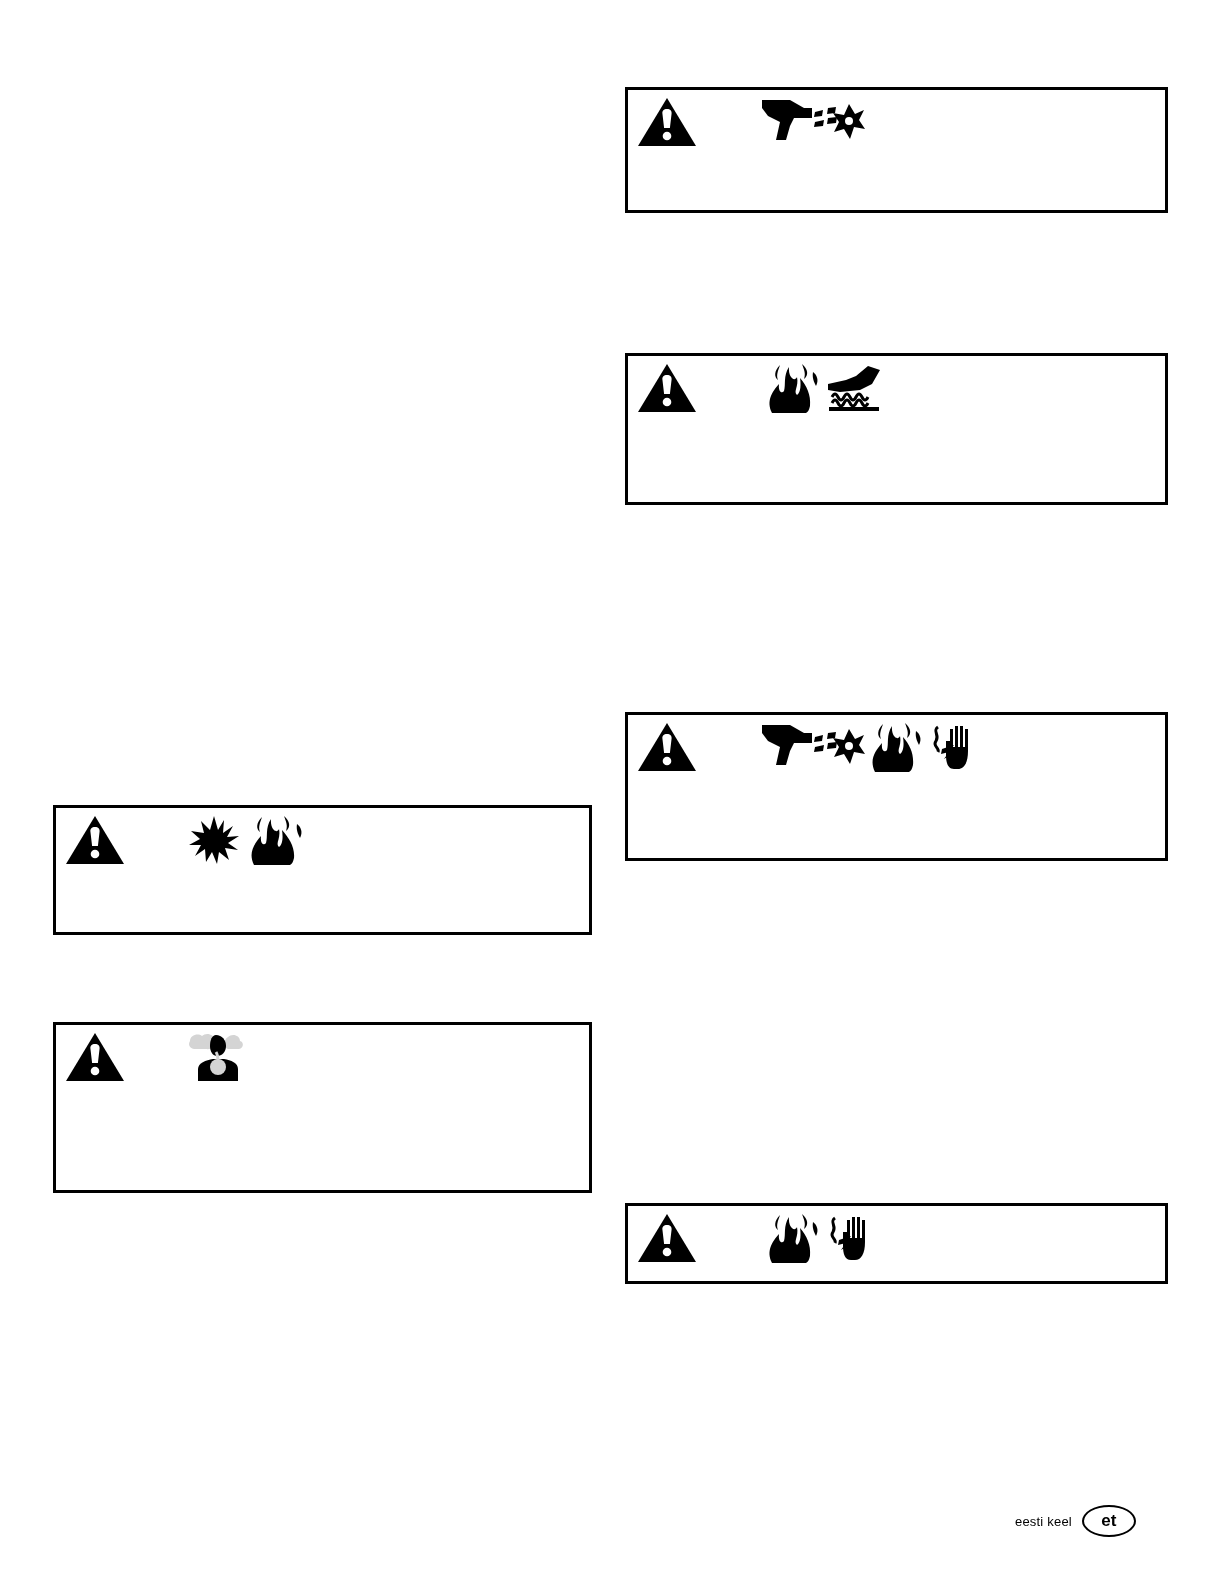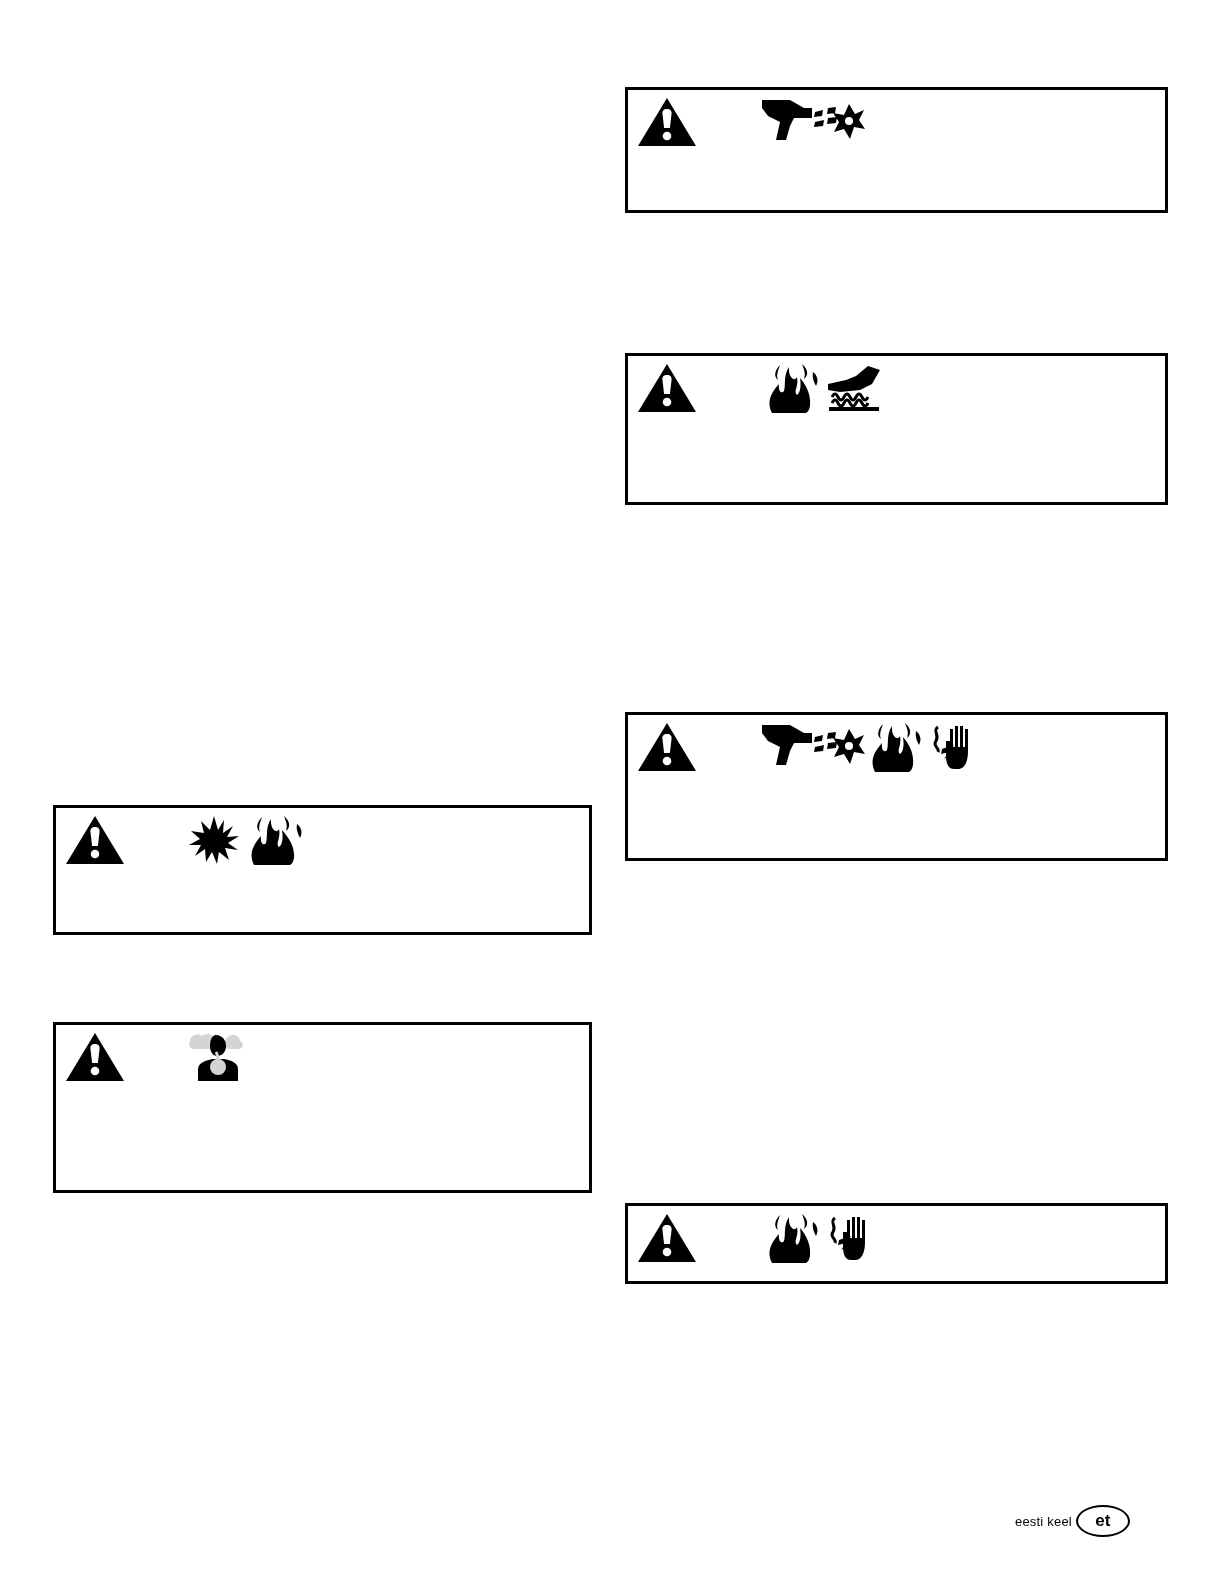--- a/index.html
+++ b/index.html
@@ -34,21 +34,21 @@
     align-items: flex-end;
     gap: 2px;
   }
   .svg-icon { display: block; }
 
   
   #footer {
     position: absolute;
     display: flex;
     align-items: center;
-    gap: 4px;
+    gap: 10px;
   }
   .lang-name {
     font-size: 13px;
     font-family: "Liberation Sans", sans-serif;
     color: #000000;
     letter-spacing: 0.2px;
     white-space: nowrap;
   }
   .lang-oval {
     width: 54px;

